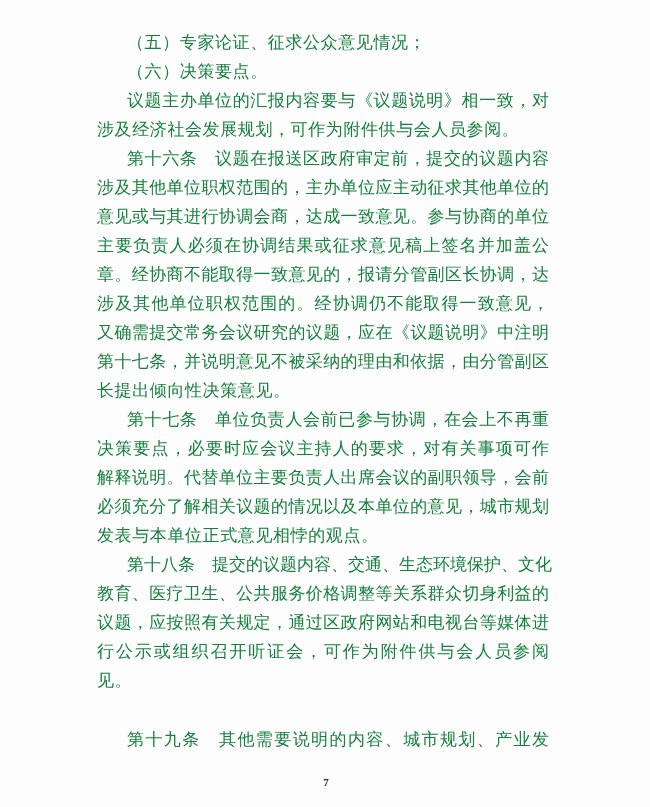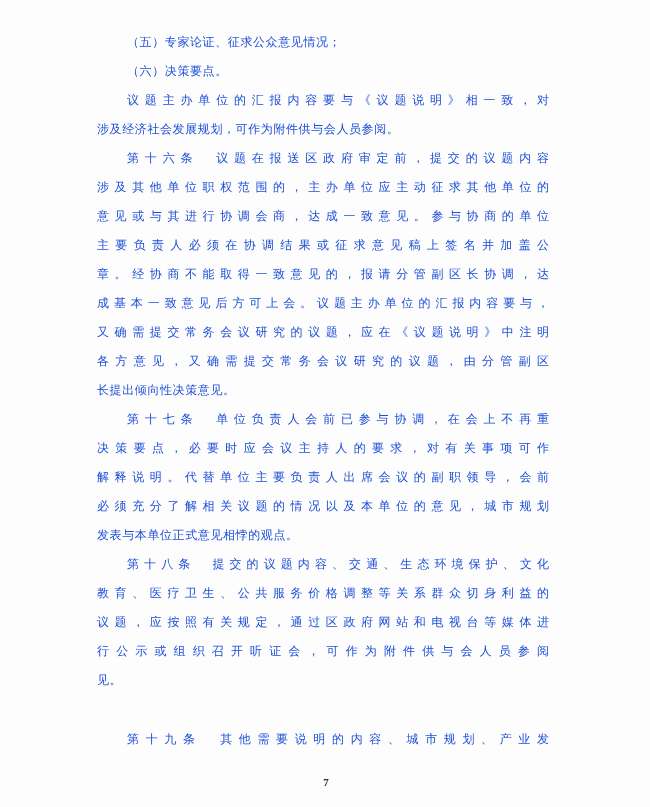--- a/index.html
+++ b/index.html
@@ -20,26 +20,26 @@
       left: 0; top: 0;
       width: 650px;
       height: 807px;
       background: #fdfdfd;
     }
     .line {
       position: absolute;
       left: 97px;
       width: 452px;
       height: 24px;
-      font-size: 12px;
+      font-size: 17px;
       line-height: 24px;
       white-space: nowrap;
       text-align: justify;
       text-align-last: justify;
-      color: #1d4ed8;
+      color: #15803d;
     }
     .line.indent {
       left: 127px;
       width: 422px;
     }
     .line.short {
       text-align-last: left;
       letter-spacing: 0.6px;
     }
     .page-number {
@@ -61,23 +61,23 @@
   <div id="lines">
     <div class="line indent short" style="top:30px">（五）专家论证、征求公众意见情况；</div>
     <div class="line indent short" style="top:59px">（六）决策要点。</div>
     <div class="line indent" style="top:88px">议题主办单位的汇报内容要与《议题说明》相一致，对</div>
     <div class="line short" style="top:117px">涉及经济社会发展规划，可作为附件供与会人员参阅。</div>
     <div class="line indent" style="top:146px">第十六条　议题在报送区政府审定前，提交的议题内容</div>
     <div class="line" style="top:175px">涉及其他单位职权范围的，主办单位应主动征求其他单位的</div>
     <div class="line" style="top:204px">意见或与其进行协调会商，达成一致意见。参与协商的单位</div>
     <div class="line" style="top:233px">主要负责人必须在协调结果或征求意见稿上签名并加盖公</div>
     <div class="line" style="top:262px">章。经协商不能取得一致意见的，报请分管副区长协调，达</div>
-    <div class="line" style="top:291px">成基本一致意见后方可上会。议题主办单位的汇报内容要与，</div>
+    <div class="line" style="top:291px">涉及其他单位职权范围的。经协调仍不能取得一致意见，</div>
     <div class="line" style="top:320px">又确需提交常务会议研究的议题，应在《议题说明》中注明</div>
-    <div class="line" style="top:349px">各方意见，又确需提交常务会议研究的议题，由分管副区</div>
+    <div class="line" style="top:349px">第十七条，并说明意见不被采纳的理由和依据，由分管副区</div>
     <div class="line short" style="top:378px">长提出倾向性决策意见。</div>
     <div class="line indent" style="top:407px">第十七条　单位负责人会前已参与协调，在会上不再重</div>
     <div class="line" style="top:436px">决策要点，必要时应会议主持人的要求，对有关事项可作</div>
     <div class="line" style="top:465px">解释说明。代替单位主要负责人出席会议的副职领导，会前</div>
     <div class="line" style="top:494px">必须充分了解相关议题的情况以及本单位的意见，城市规划</div>
     <div class="line short" style="top:523px">发表与本单位正式意见相悖的观点。</div>
     <div class="line indent" style="top:552px">第十八条　提交的议题内容、交通、生态环境保护、文化</div>
     <div class="line" style="top:581px">教育、医疗卫生、公共服务价格调整等关系群众切身利益的</div>
     <div class="line" style="top:610px">议题，应按照有关规定，通过区政府网站和电视台等媒体进</div>
     <div class="line" style="top:639px">行公示或组织召开听证会，可作为附件供与会人员参阅</div>

